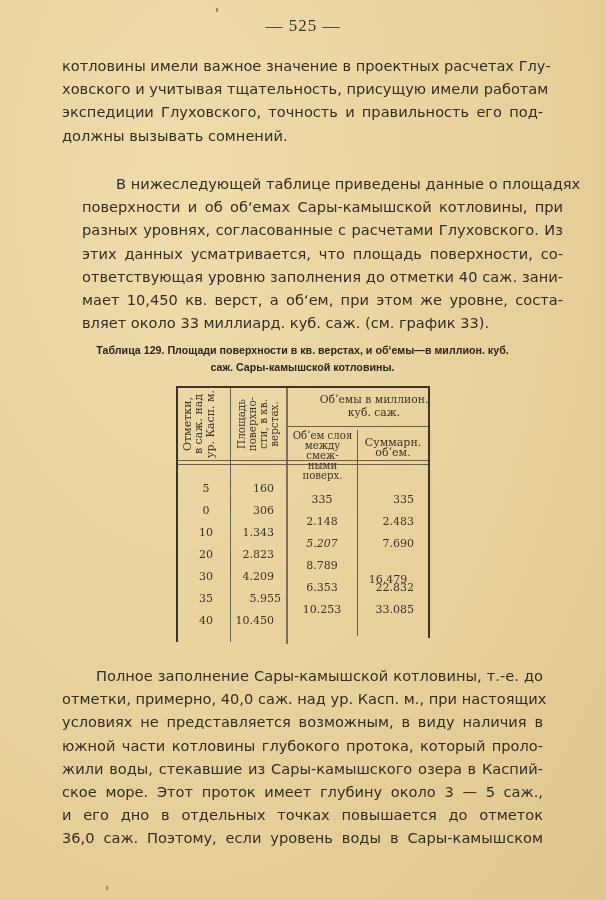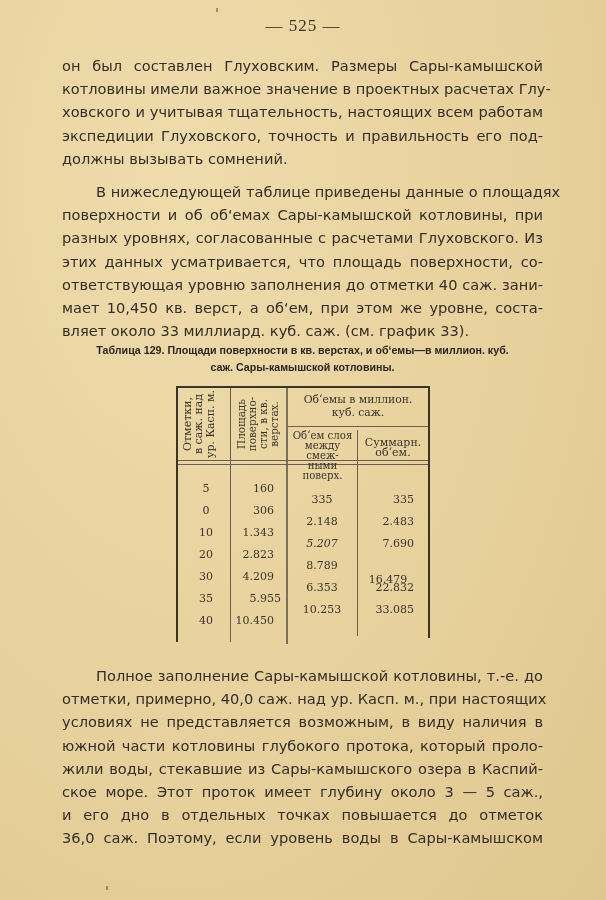--- a/index.html
+++ b/index.html
@@ -19,21 +19,21 @@
   .para {
     position: absolute; left: 62px; width: 481px;
     font-family: "DejaVu Sans", sans-serif; font-size: 14.6px;
     line-height: 23.2px; text-align: justify; margin: 0;
     color: #332e25;
   }
   .para .line { display: block; text-align-last: justify; white-space: nowrap; }
   .para .line.last { text-align-last: left; }
   .para .line.indent { padding-left: 34px; }
   #p1 { top: 54px; }
-  #p2 { top: 180px; }
+  #p2 { top: 172px; margin-left: 20px; }
   #p3 { top: 664px; }
   .caption {
     position: absolute; top: 341px; left: 62px; width: 481px;
     font-family: "Liberation Sans", sans-serif; font-weight: bold;
     font-size: 11.6px; line-height: 17px; text-align: center; color: #2a261f;
     transform: scaleX(0.92); transform-origin: center;
   }
   .tbl {
     position: absolute; left: 176px; top: 386px; width: 254px; height: 256px;
   }
@@ -57,23 +57,22 @@
     color: #3a342a; white-space: nowrap;
   }
   .speck { position: absolute; width: 2px; height: 4px; background: #6a5a40; opacity: .6; }
 </style>
 </head>
 <body>
 
 <div class="page-number">— 525 —</div>
 
 <div class="para" id="p1">
-  <span class="line">он был составлен Глуховским. Размеры Сары-камышской</span>
   <span class="line">котловины имели важное значение в проектных расчетах Глу-</span>
-  <span class="line">ховского и учитывая тщательность, настоящих всем работам</span>
+  <span class="line">ховского и учитывая тщательность, присущую имели работам</span>
   <span class="line">экспедиции Глуховского, точность и правильность его под-</span>
   <span class="line last">должны вызывать сомнений.</span>
 </div>
 
 <div class="para" id="p2">
   <span class="line indent">В нижеследующей таблице приведены данные о площадях</span>
   <span class="line">поверхности и об об‘емах Сары-камышской котловины, при</span>
   <span class="line">разных уровнях, согласованные с расчетами Глуховского. Из</span>
   <span class="line">этих данных усматривается, что площадь поверхности, со-</span>
   <span class="line">ответствующая уровню заполнения до отметки 40 саж. зани-</span>
@@ -100,21 +99,21 @@
     <div>Отметки,</div>
     <div>в саж. над</div>
     <div>ур. Касп. м.</div>
   </div>
   <div class="rot" style="left:60px; top:72px; width:68px; font-size:10.4px; line-height:11px;">
     <div>Площадь</div>
     <div>поверхно-</div>
     <div>сти, в кв.</div>
     <div>верстах.</div>
   </div>
-  <div class="hdr" style="left:112px; top:8px; width:140px;">
+  <div class="hdr" style="left:112px; top:8px; width:140px;padding-left:16px;">
     <div>Об‘емы в миллион.</div>
     <div>куб. саж.</div>
   </div>
   <div class="hdr" style="left:112px; top:45px; width:69px; font-size:10.2px; line-height:10px;">
     <div>Об‘ем слоя</div>
     <div>между смеж-</div>
     <div>ными поверх.</div>
   </div>
   <div class="hdr" style="left:182px; top:52px; width:70px; font-size:11px; line-height:10px;">
     <div>Суммарн.</div>

